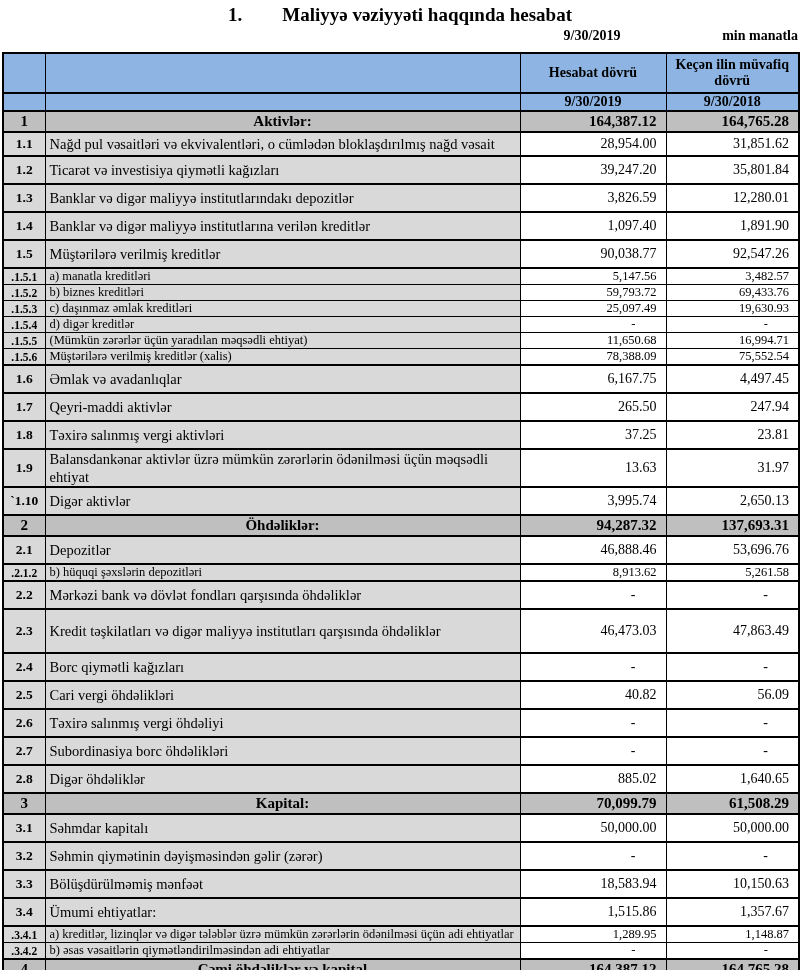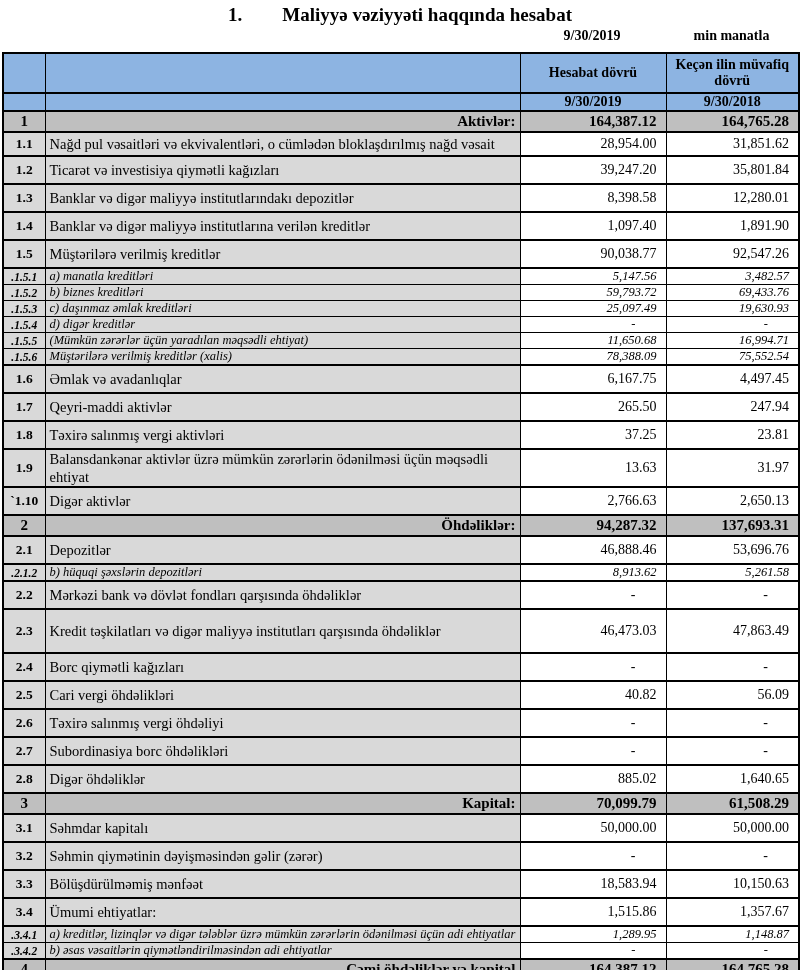--- a/index.html
+++ b/index.html
@@ -36,21 +36,21 @@
   .meta-date {
     position: absolute;
     left: 519px;
     width: 146px;
     text-align: center;
   }
   .meta-units {
     position: absolute;
     left: 665px;
     width: 133px;
-    text-align: center;
+    text-align: right;
   }
   
   table.fin {
     border-collapse: collapse;
     margin-left: 2px;
     width: 796px;
     table-layout: fixed;
   }
   table.fin { border: 2px solid #000; }
   td, th {
@@ -66,38 +66,38 @@
   thead th { border-bottom-width: 2px; border-top-width: 2px; }
 
   
   td.c-num   { text-align: center; font-weight: bold; background: #d9d9d9; }
   td.c-label { text-align: left; background: #d9d9d9; }
   td.c-val   { text-align: right; padding-right: 9px; background: #fff; }
   td.c-val.dash { padding-right: 30px; }
 
   
   tr.row-section td { background: #bfbfbf; font-weight: bold; font-size: 15px; }
-  tr.row-section td.c-label { text-align: right; margin-left: 44px; }
+  tr.row-section td.c-label { text-align: center; margin-left: 44px; }
   tr.row-section { height: 21px; }
   tr.row-section td { border-top-width: 2px; border-bottom-width: 2px; }
 
   tr.row-main  { height: 28px; }
   tr.row-main2 { height: 24px; }
   tr.row-tall  { height: 44px; }
   tr.row-main td, tr.row-main2 td, tr.row-tall td {
     border-top-width: 2px; border-bottom-width: 2px;
   }
   tr.row-main td, tr.row-tall td { white-space: nowrap; }
   tr.row-main td.c-label, tr.row-tall td.c-label { font-size: 14.5px; }
   tr.row-main2 td.c-label { font-size: 14.5px; line-height: 1.25; }
   tr.row-main td.c-val, tr.row-main2 td.c-val, tr.row-tall td.c-val { font-size: 14px; }
   tr.row-main td.c-num, tr.row-main2 td.c-num, tr.row-tall td.c-num { font-size: 13.5px; }
 
   tr.row-sub { height: 16px; }
-  tr.row-sub td { font-style: italic; font-size: 12.5px; white-space: nowrap; margin-top: 8px; }
+  tr.row-sub td { font-size: 12.5px; white-space: nowrap; margin-top: 8px; }
   tr.row-sub td.c-num { font-size: 11.5px; }
 </style>
 </head>
 <body>
 
 <div class="page">
 
   <div class="title-row">
     <span>1.</span>
     <span>Maliyyə vəziyyəti haqqında hesabat</span>
@@ -144,21 +144,21 @@
   </tr>
         <tr class="row-main">
     <td class="c-num">1.2</td>
     <td class="c-label">Ticarət və investisiya qiymətli kağızları</td>
     <td class="c-val">39,247.20</td>
     <td class="c-val">35,801.84</td>
   </tr>
         <tr class="row-main">
     <td class="c-num">1.3</td>
     <td class="c-label">Banklar və digər maliyyə institutlarındakı depozitlər</td>
-    <td class="c-val">8,398.58</td>
+    <td class="c-val">3,826.59</td>
     <td class="c-val">12,280.01</td>
   </tr>
         <tr class="row-main">
     <td class="c-num">1.4</td>
     <td class="c-label">Banklar və digər maliyyə institutlarına verilən kreditlər</td>
     <td class="c-val">1,097.40</td>
     <td class="c-val">1,891.90</td>
   </tr>
         <tr class="row-main">
     <td class="c-num">1.5</td>
@@ -222,21 +222,21 @@
   </tr>
         <tr class="row-main2">
     <td class="c-num">1.9</td>
     <td class="c-label">Balansdankənar aktivlər üzrə mümkün zərərlərin ödənilməsi üçün məqsədli ehtiyat</td>
     <td class="c-val">13.63</td>
     <td class="c-val">31.97</td>
   </tr>
         <tr class="row-main">
     <td class="c-num">`1.10</td>
     <td class="c-label">Digər aktivlər</td>
-    <td class="c-val">2,766.63</td>
+    <td class="c-val">3,995.74</td>
     <td class="c-val">2,650.13</td>
   </tr>
         <tr class="row-section">
     <td class="c-num">2</td>
     <td class="c-label">Öhdəliklər:</td>
     <td class="c-val">94,287.32</td>
     <td class="c-val">137,693.31</td>
   </tr>
         <tr class="row-main">
     <td class="c-num">2.1</td>

